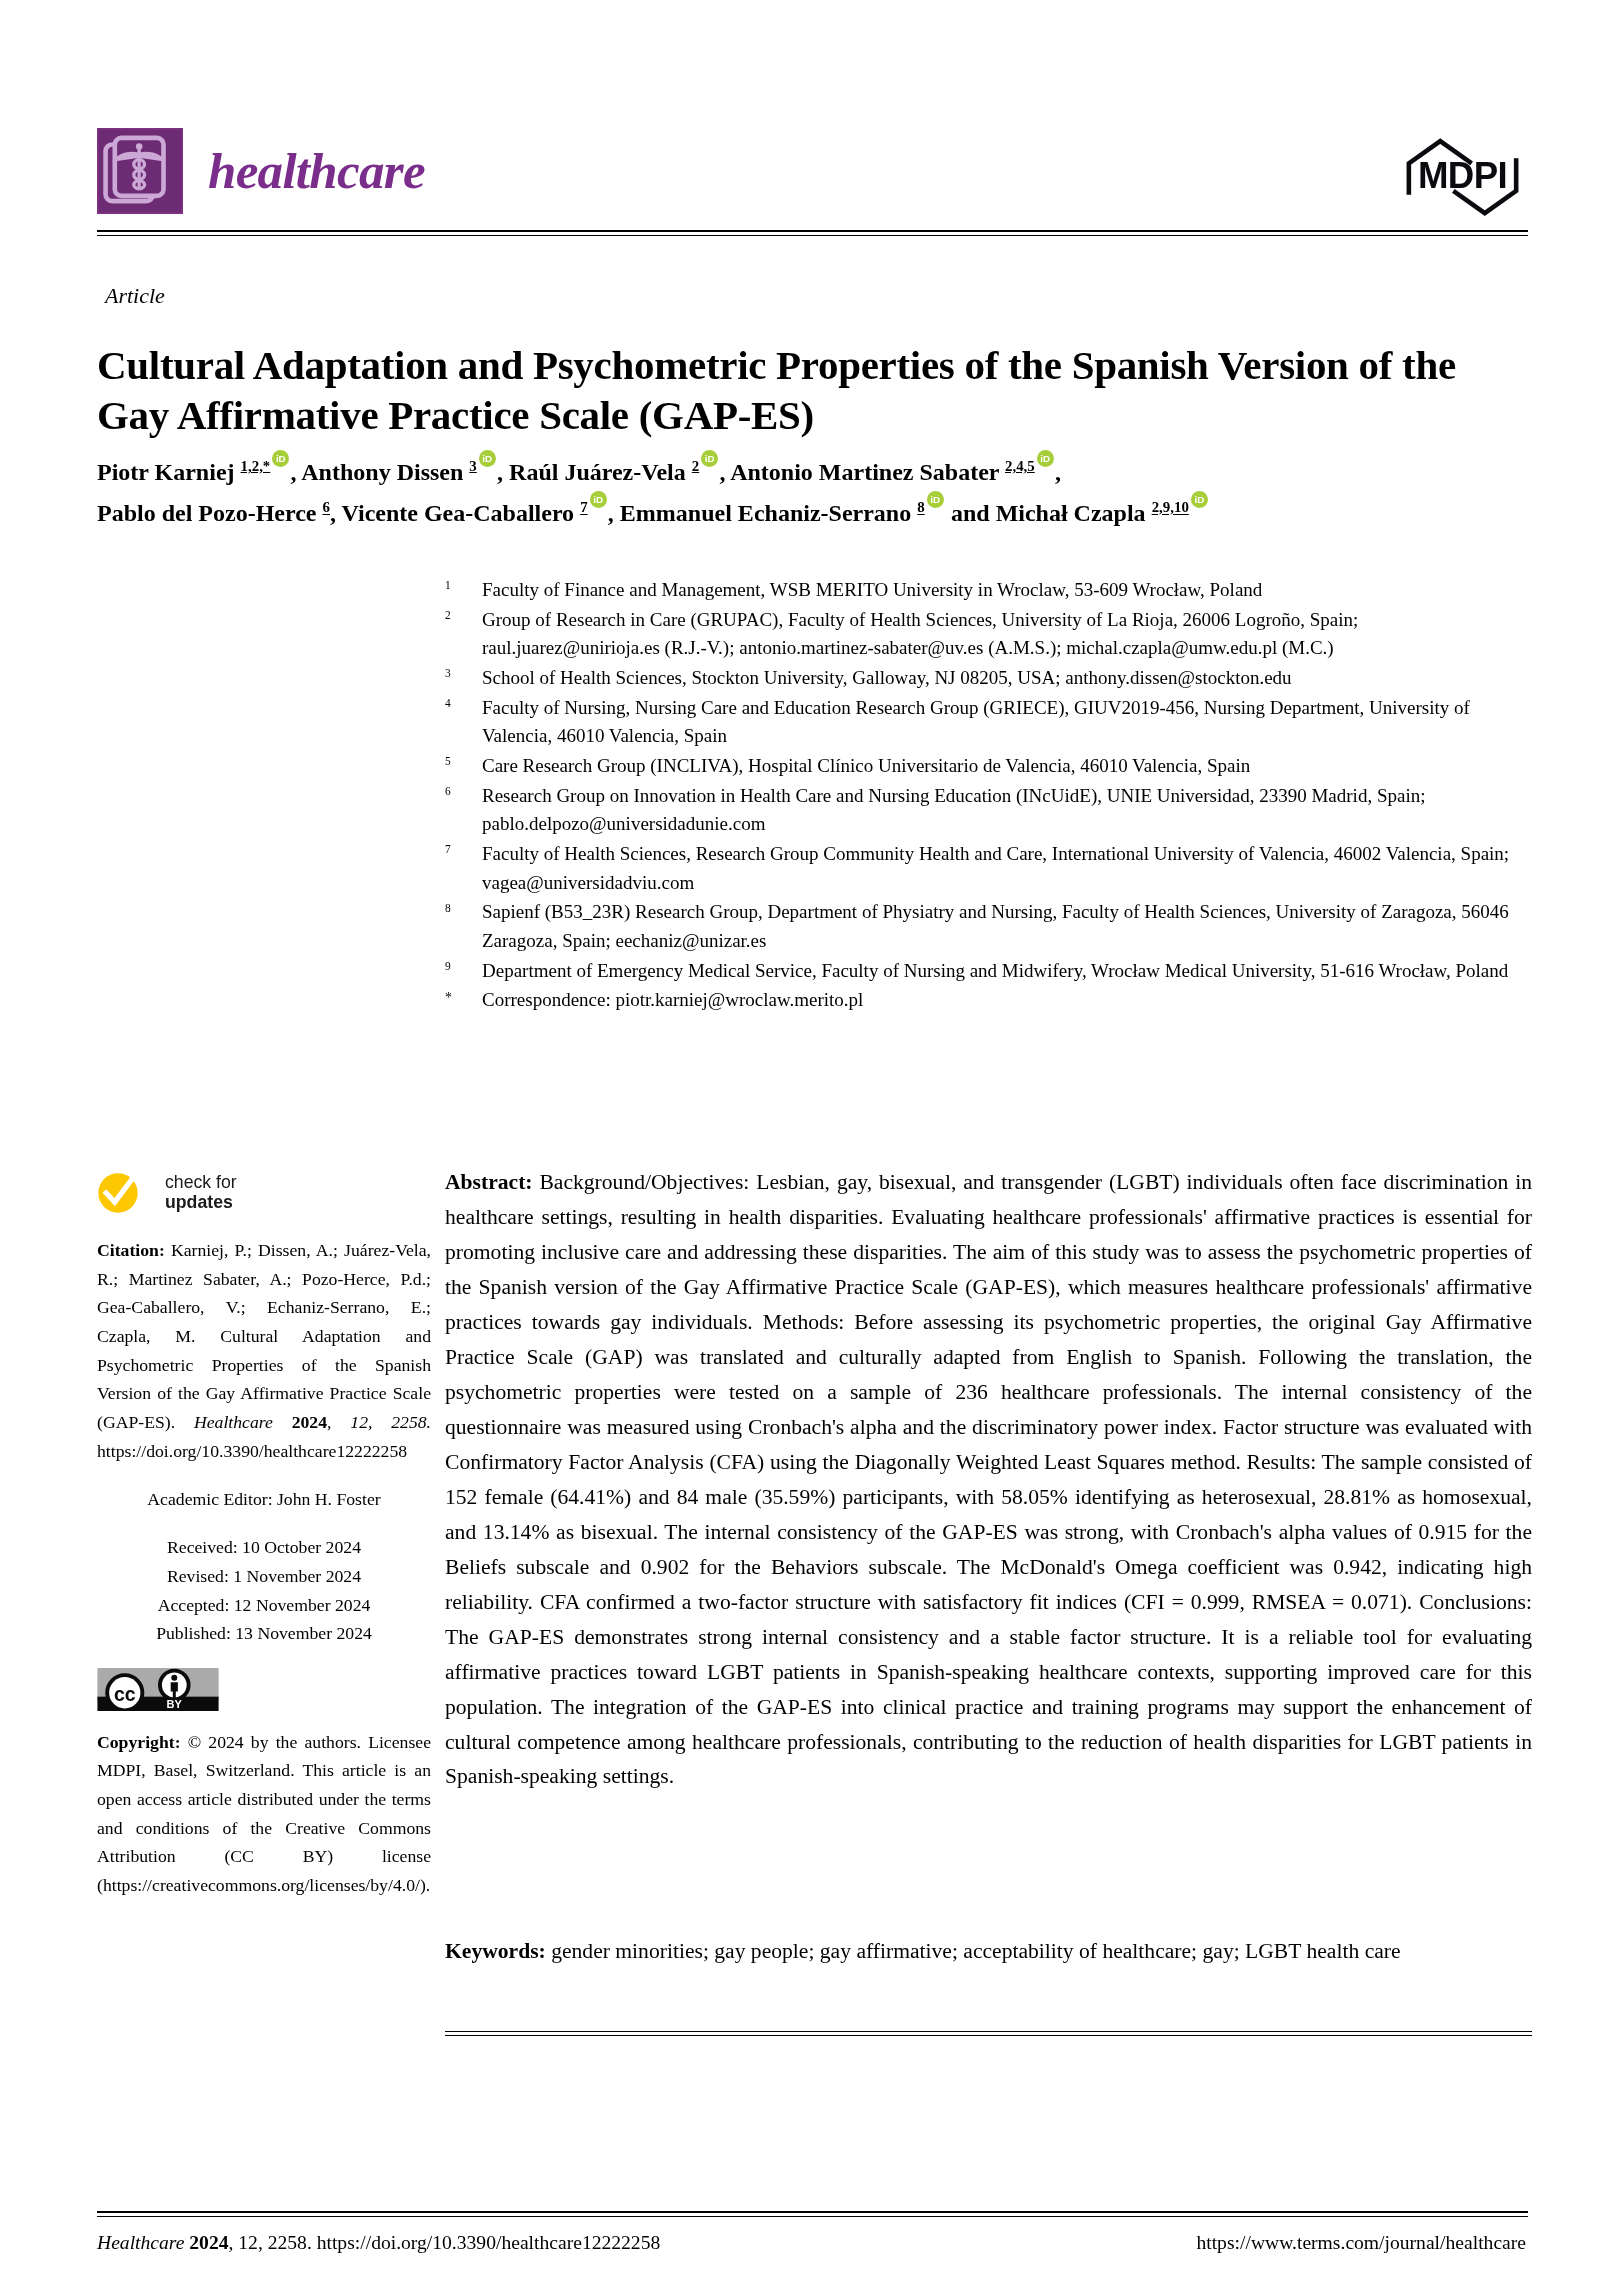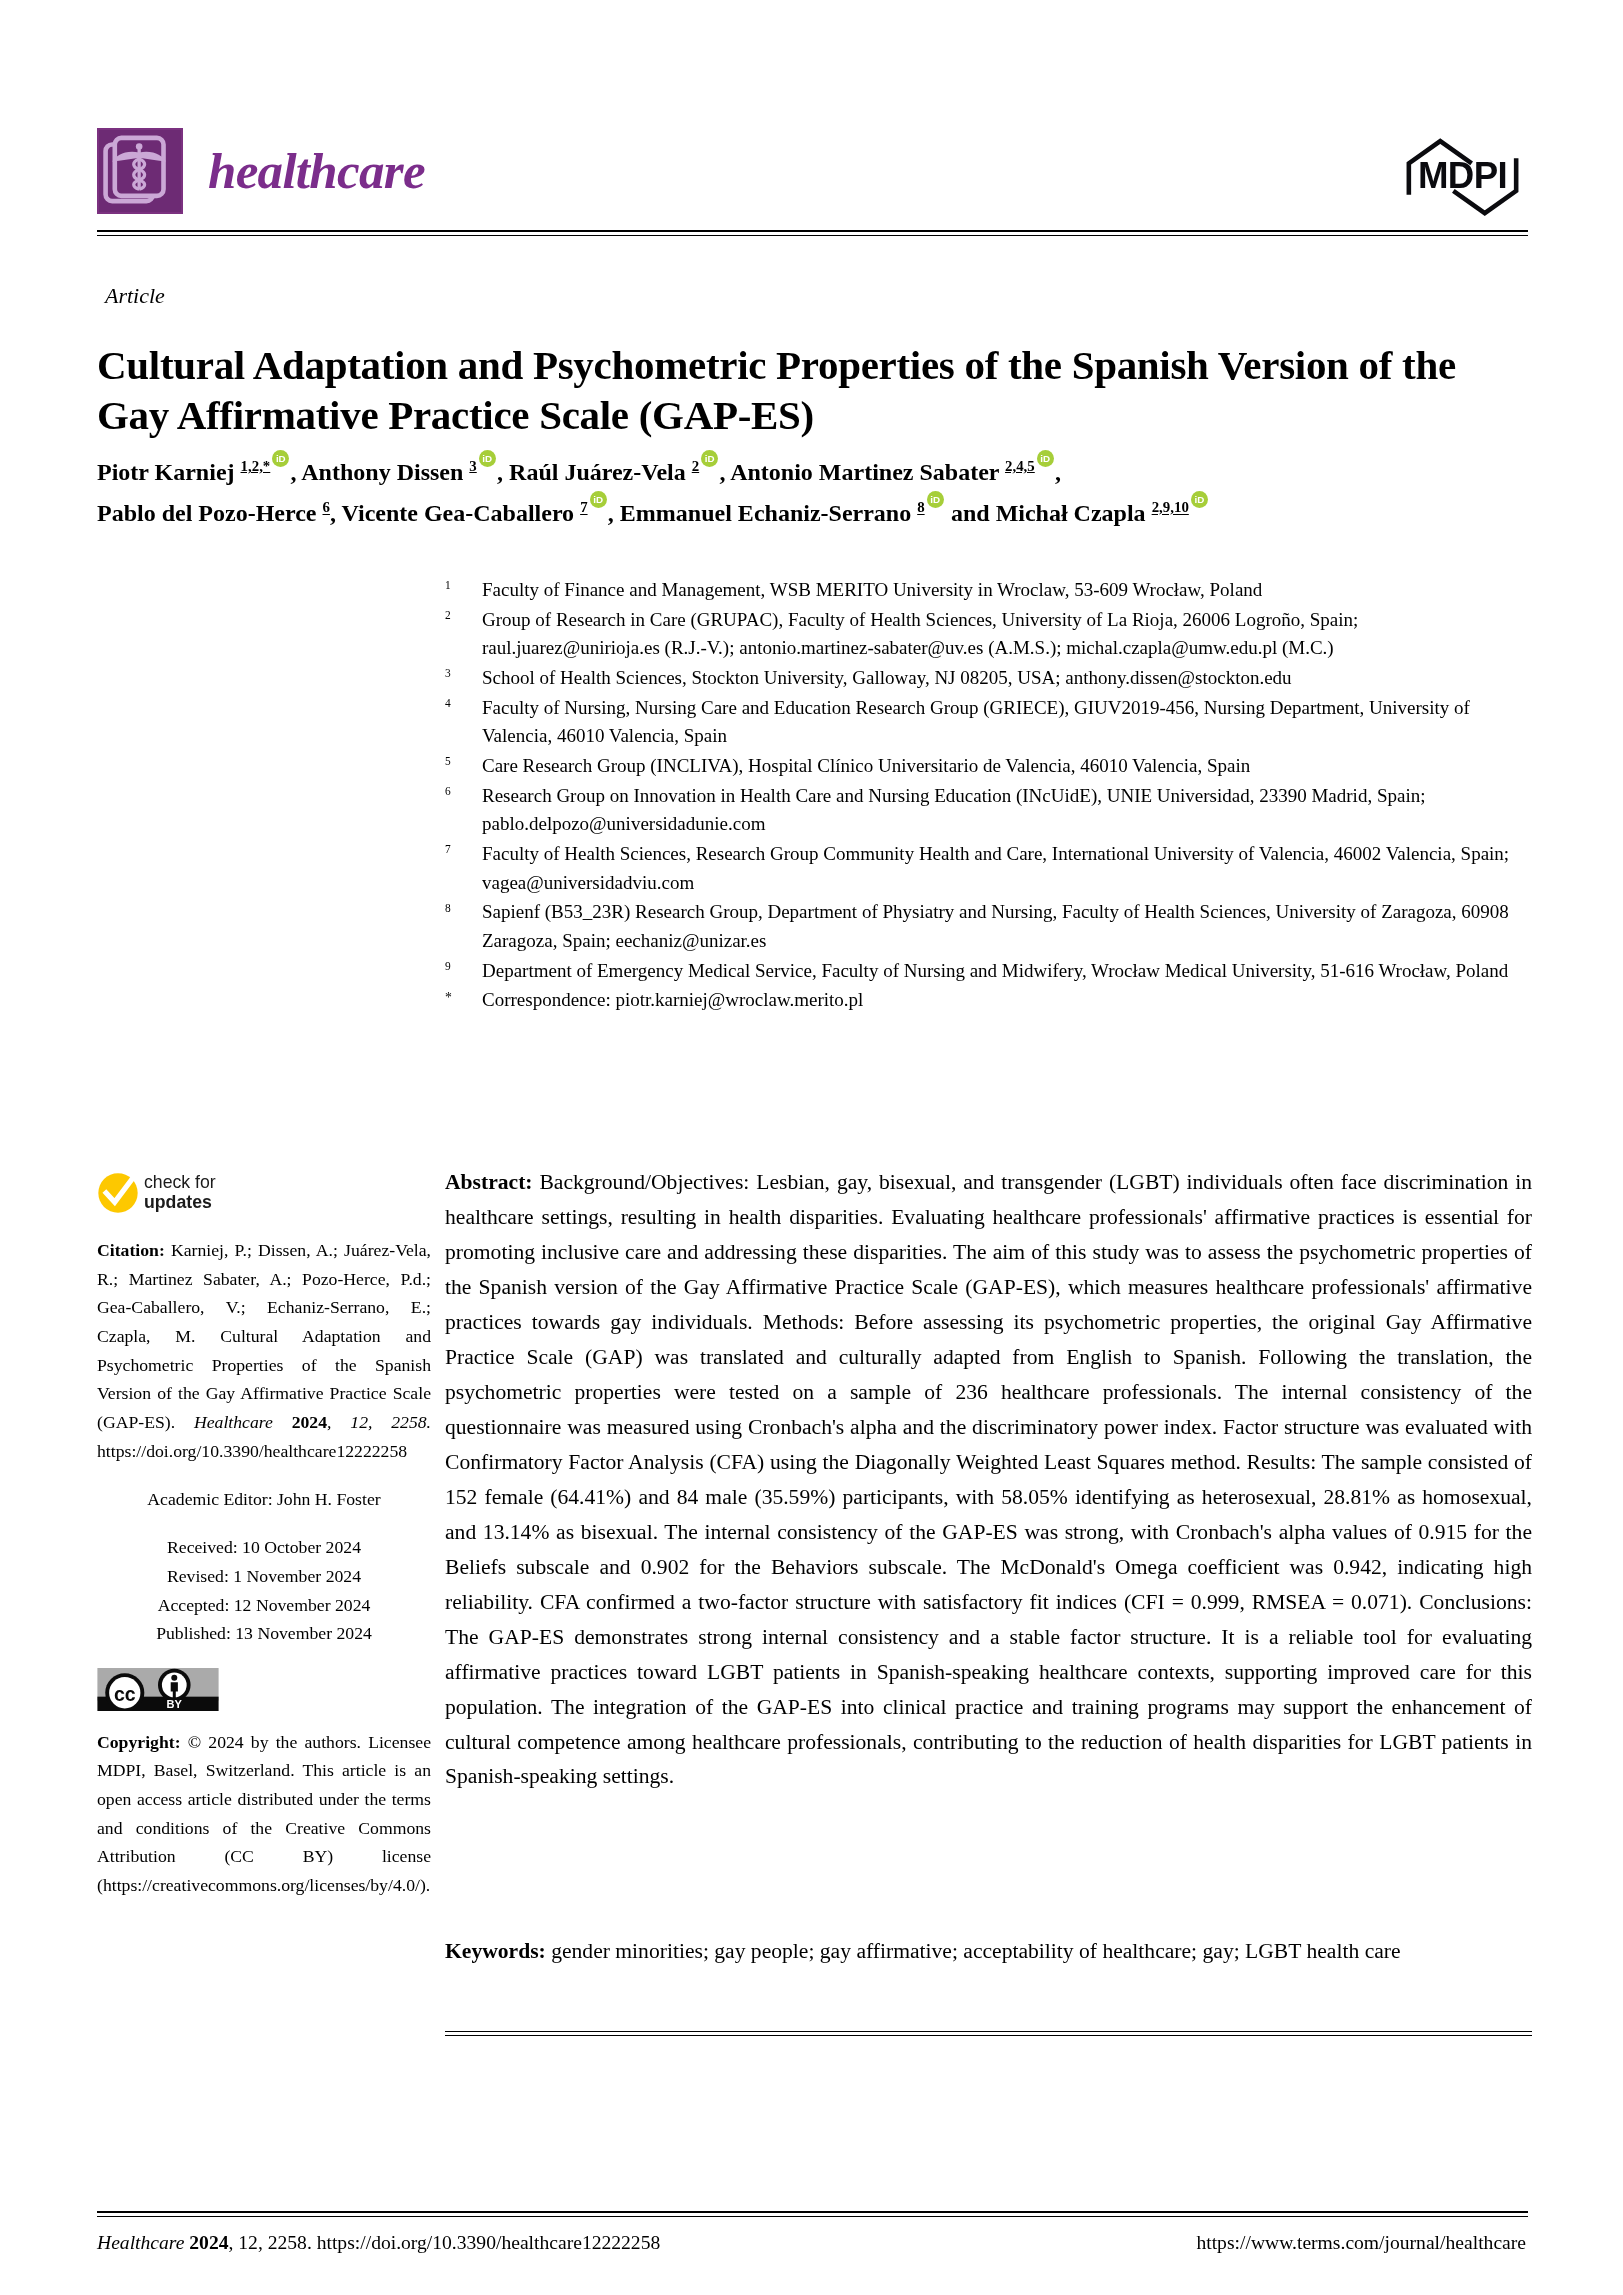--- a/index.html
+++ b/index.html
@@ -73,21 +73,21 @@
     width:37px; flex:0 0 37px; font-size:13.7px; padding-top:1.3px;
     font-family:"Liberation Serif", serif;
   }
   .affil-txt { flex:1 1 auto; }
 
   
   .sidebar { position:absolute; left:97px; top:1172px; width:334px; }
   .cfu { display:flex; align-items:center; margin-bottom:22px; }
   .cfu-badge { width:42px; height:42px; flex:0 0 42px; }
   .cfu-text {
-    margin-left:5px; font-family:"Liberation Sans", sans-serif;
+    margin-left:26px; font-family:"Liberation Sans", sans-serif;
     font-size:17.7px; line-height:1.12; color:#1b1b1b;
   }
   .cfu-text .l2 { font-weight:700; }
   .side-block {
     font-size:17.7px; line-height:1.62; font-family:"Liberation Serif", serif;
     text-align:center; margin-bottom:19.6px;
   }
   .side-block b { font-weight:700; }
   .side-block i { font-style:italic; }
   .cc-badge {
@@ -192,21 +192,21 @@
       <div class="affil-row">
         <div class="affil-num"><sup>6</sup></div>
         <div class="affil-txt">Research Group on Innovation in Health Care and Nursing Education (INcUidE), UNIE Universidad, 23390 Madrid, Spain; pablo.delpozo@universidadunie.com</div>
       </div>
       <div class="affil-row">
         <div class="affil-num"><sup>7</sup></div>
         <div class="affil-txt">Faculty of Health Sciences, Research Group Community Health and Care, International University of Valencia, 46002 Valencia, Spain; vagea@universidadviu.com</div>
       </div>
       <div class="affil-row">
         <div class="affil-num"><sup>8</sup></div>
-        <div class="affil-txt">Sapienf (B53_23R) Research Group, Department of Physiatry and Nursing, Faculty of Health Sciences, University of Zaragoza, 60908 Zaragoza, Spain; eechaniz@unizar.es</div>
+        <div class="affil-txt">Sapienf (B53_23R) Research Group, Department of Physiatry and Nursing, Faculty of Health Sciences, University of Zaragoza, 56046 Zaragoza, Spain; eechaniz@unizar.es</div>
       </div>
       <div class="affil-row">
         <div class="affil-num"><sup>9</sup></div>
         <div class="affil-txt">Department of Emergency Medical Service, Faculty of Nursing and Midwifery, Wrocław Medical University, 51-616 Wrocław, Poland</div>
       </div>
       <div class="affil-row">
         <div class="affil-num">*</div>
         <div class="affil-txt">Correspondence: piotr.karniej@wroclaw.merito.pl</div>
       </div>
     </div>

